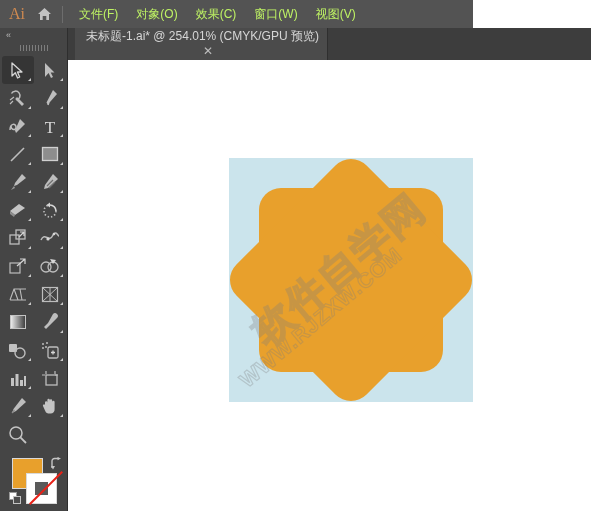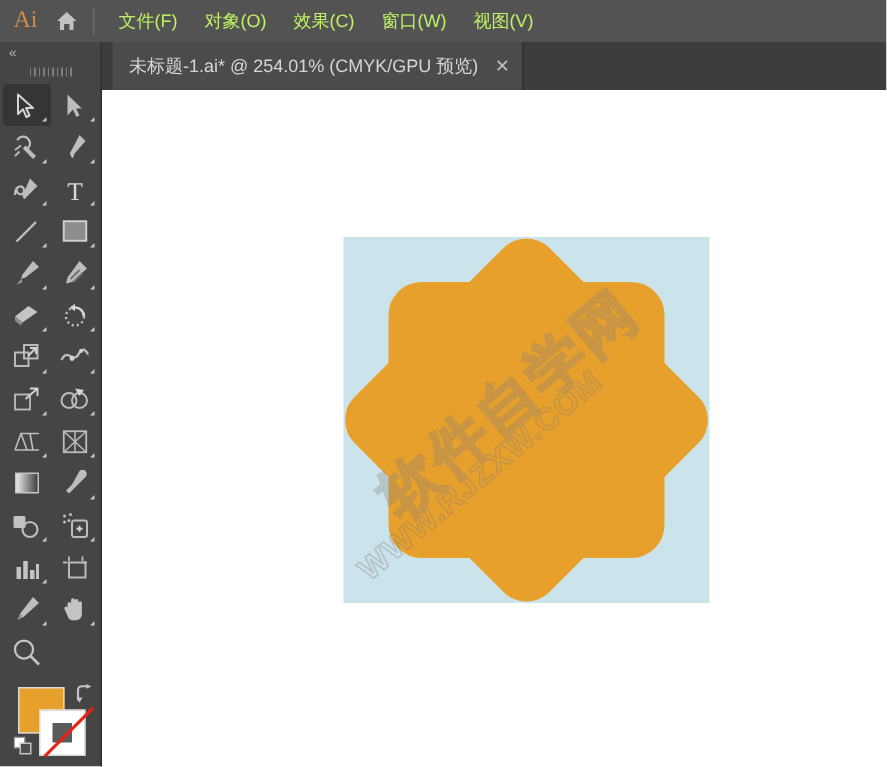--- a/index.html
+++ b/index.html
@@ -18,21 +18,21 @@
     position: relative;
     width: 591px;
     height: 511px;
     background: #ffffff;
   }
 
   
   .menubar {
     position: absolute;
     left: 0; top: 0;
-    width: 591px; height: 28px;
+    width: 473px; height: 28px;
     background: #535353;
     display: flex;
     align-items: center;
     box-sizing: border-box;
   }
   .ai-logo {
     width: 30px; height: 28px;
     display: flex; align-items: center; justify-content: center;
     color: #d08a50;
     font-size: 16px;
@@ -79,20 +79,21 @@
     background: #3d3d3d;
   }
   .doc-tab {
     height: 32px;
     background: #4b4b4b;
     display: flex;
     align-items: center;
     padding: 0 8px 0 11px;
     border-right: 1px solid #2f2f2f;
     box-sizing: border-box;
+    flex-direction: column;
   }
   .doc-tab-title {
     color: #d6d6d6;
     font-size: 12px;
     white-space: nowrap;
   }
   .doc-tab-close {
     margin-left: 11px;
     color: #bdbdbd;
     font-size: 12px;

